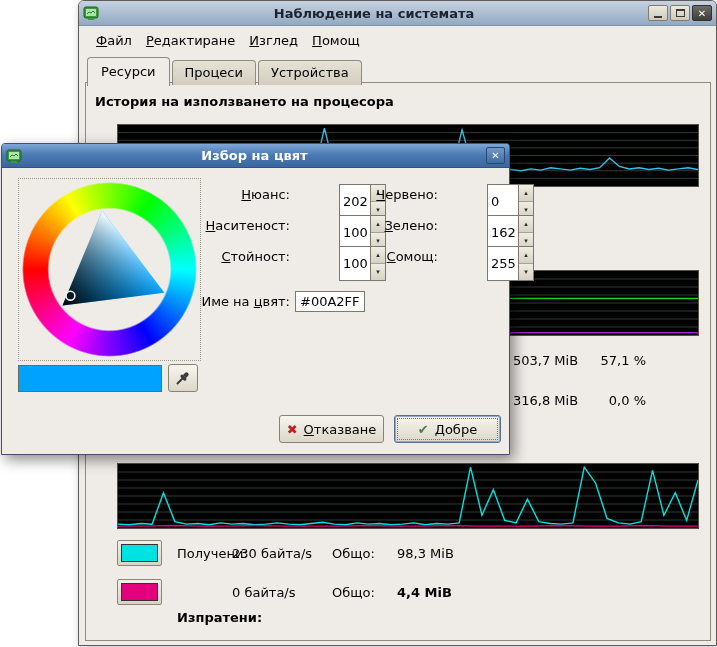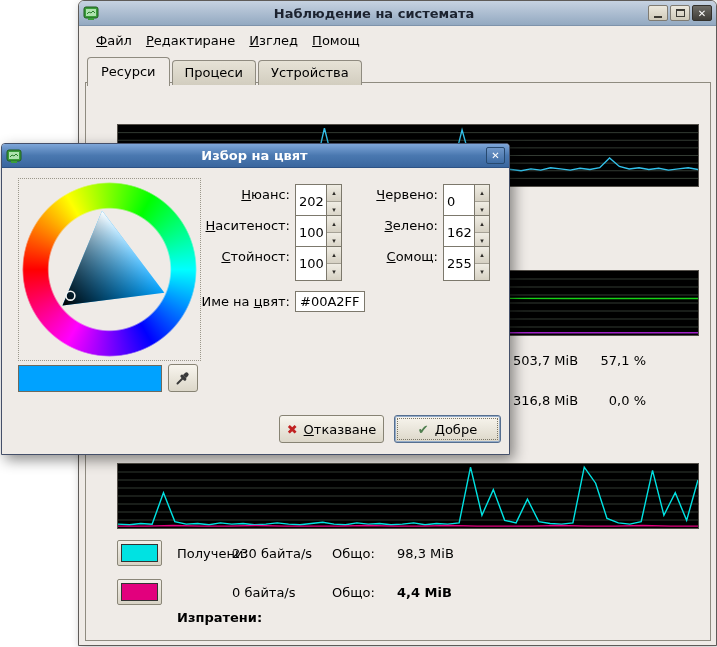--- a/index.html
+++ b/index.html
@@ -82,21 +82,21 @@
   .wheel-box { position:absolute; left:16px; top:34px; width:183px; height:183px; border:1px dotted #9b978b; cursor:crosshair; }
   .hue-ring {
     position:absolute; inset:3px; border-radius:50%;
     background:conic-gradient(from 270deg, #f00,#ff0,#0f0,#0ff,#00f,#f0f,#f00);
     -webkit-mask:radial-gradient(circle closest-side, transparent 69%, #000 71%, #000 98%, transparent 100%);
     mask:radial-gradient(circle closest-side, transparent 69%, #000 71%, #000 98%, transparent 100%);
   }
   .wheel-box svg { position:absolute; inset:0; }
 
   .flabel { position:absolute; text-align:right; white-space:nowrap; }
-  .spin { position:absolute; width:47px; height:35px; display:flex; border:1px solid #7c786c; background:#a16207; }
+  .spin { position:absolute; width:47px; height:35px; display:flex; border:1px solid #7c786c; background:#a16207;margin-left:44px; }
   .spin input { flex:1; width:26px; min-width:0; border:none; outline:none; padding:0 3px; font:13px "DejaVu Sans", sans-serif; }
   .spin-btns { width:15px; display:flex; flex-direction:column; border-left:1px solid #7c786c; }
   .sb { flex:1; display:flex; align-items:center; justify-content:center; font-size:7px; line-height:1; cursor:pointer; background:linear-gradient(#f0ede4,#d6d1c3); color:#2e2c28; }
   .sb + .sb { border-top:1px solid #a5a195; }
   .entry { position:absolute; height:21px; border:1px solid #7c786c; background:#fff; font:13px "DejaVu Sans", sans-serif; padding:0 4px; outline:none; }
 
   .color-preview { position:absolute; left:16px; top:221px; width:144px; height:27px; border:1px solid #6e6a5e; }
   .dropper-btn {
     position:absolute; left:166px; top:220px; width:30px; height:28px;
     display:flex; align-items:center; justify-content:center; cursor:pointer;
@@ -146,20 +146,21 @@
     <span class="menu-item"><u>П</u><span>омощ</span></span>
   </div>
 
   <div class="tabstrip">
     <span class="tab active">Ресурси</span>
     <span class="tab">Процеси</span>
     <span class="tab">Устройства</span>
   </div>
 
   <div class="content">
+    <div class="section-title" style="left:9px; top:11px;">История на използването на процесора</div>
 
     <div class="chart" style="left:31px; top:41px; width:582px; height:63px;">
         <svg viewBox="0 0 100 100" preserveAspectRatio="none">
           <line x1="0" x2="100" y1="12.5" y2="12.5" stroke="#323a32" stroke-width="1" vector-effect="non-scaling-stroke"></line>
           <line x1="0" x2="100" y1="25" y2="25" stroke="#323a32" stroke-width="1" vector-effect="non-scaling-stroke"></line>
           <line x1="0" x2="100" y1="37.5" y2="37.5" stroke="#323a32" stroke-width="1" vector-effect="non-scaling-stroke"></line>
           <line x1="0" x2="100" y1="50" y2="50" stroke="#323a32" stroke-width="1" vector-effect="non-scaling-stroke"></line>
           <line x1="0" x2="100" y1="62.5" y2="62.5" stroke="#323a32" stroke-width="1" vector-effect="non-scaling-stroke"></line>
           <line x1="0" x2="100" y1="75" y2="75" stroke="#323a32" stroke-width="1" vector-effect="non-scaling-stroke"></line>
           <line x1="0" x2="100" y1="87.5" y2="87.5" stroke="#323a32" stroke-width="1" vector-effect="non-scaling-stroke"></line>

